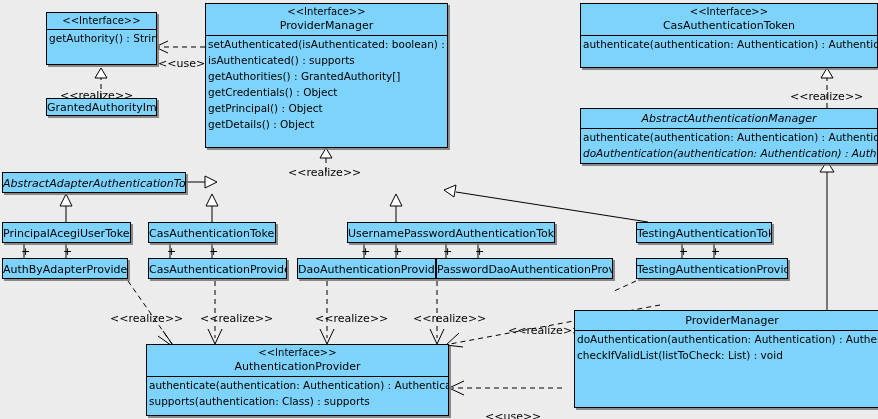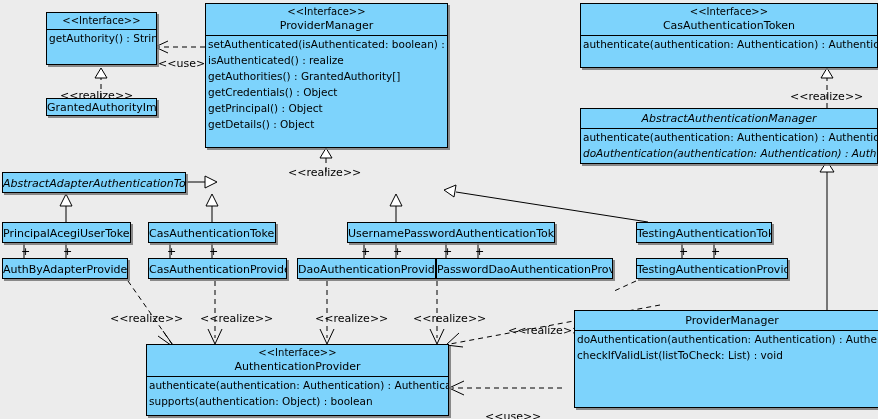--- a/index.html
+++ b/index.html
@@ -235,21 +235,21 @@
   </div>
 
   <div class="uml-box" style="left:205px; top:3px; width:243px; height:145px;">
     <div class="uml-head">
       <span class="uml-stereo">&lt;&lt;Interface&gt;&gt;</span>
       <span class="uml-name">ProviderManager</span>
     </div>
     <div class="uml-sep"></div>
     <div class="uml-members">
       <span class="uml-member">setAuthenticated(isAuthenticated: boolean) : void</span>
-      <span class="uml-member">isAuthenticated() : realize</span>
+      <span class="uml-member">isAuthenticated() : supports</span>
       <span class="uml-member">getAuthorities() : GrantedAuthority[]</span>
       <span class="uml-member">getCredentials() : Object</span>
       <span class="uml-member">getPrincipal() : Object</span>
       <span class="uml-member">getDetails() : Object</span>
     </div>
   </div>
 
   <div class="uml-box" style="left:580px; top:3px; width:298px; height:65px;">
     <div class="uml-head">
       <span class="uml-stereo">&lt;&lt;Interface&gt;&gt;</span>
@@ -334,21 +334,21 @@
   </div>
 
   <div class="uml-box" style="left:146px; top:344px; width:303px; height:72px;">
     <div class="uml-head">
       <span class="uml-stereo">&lt;&lt;Interface&gt;&gt;</span>
       <span class="uml-name">AuthenticationProvider</span>
     </div>
     <div class="uml-sep"></div>
     <div class="uml-members">
       <span class="uml-member">authenticate(authentication: Authentication) : Authentication</span>
-      <span class="uml-member">supports(authentication: Object) : boolean</span>
+      <span class="uml-member">supports(authentication: Class) : supports</span>
     </div>
   </div>
 
   <div class="uml-box" style="left:574px; top:310px; width:316px; height:98px;">
     <div class="uml-head" style="padding-top:2px;">
       <span class="uml-name">ProviderManager</span>
     </div>
     <div class="uml-sep"></div>
     <div class="uml-members">
       <span class="uml-member">doAuthentication(authentication: Authentication) : Authentication</span>

